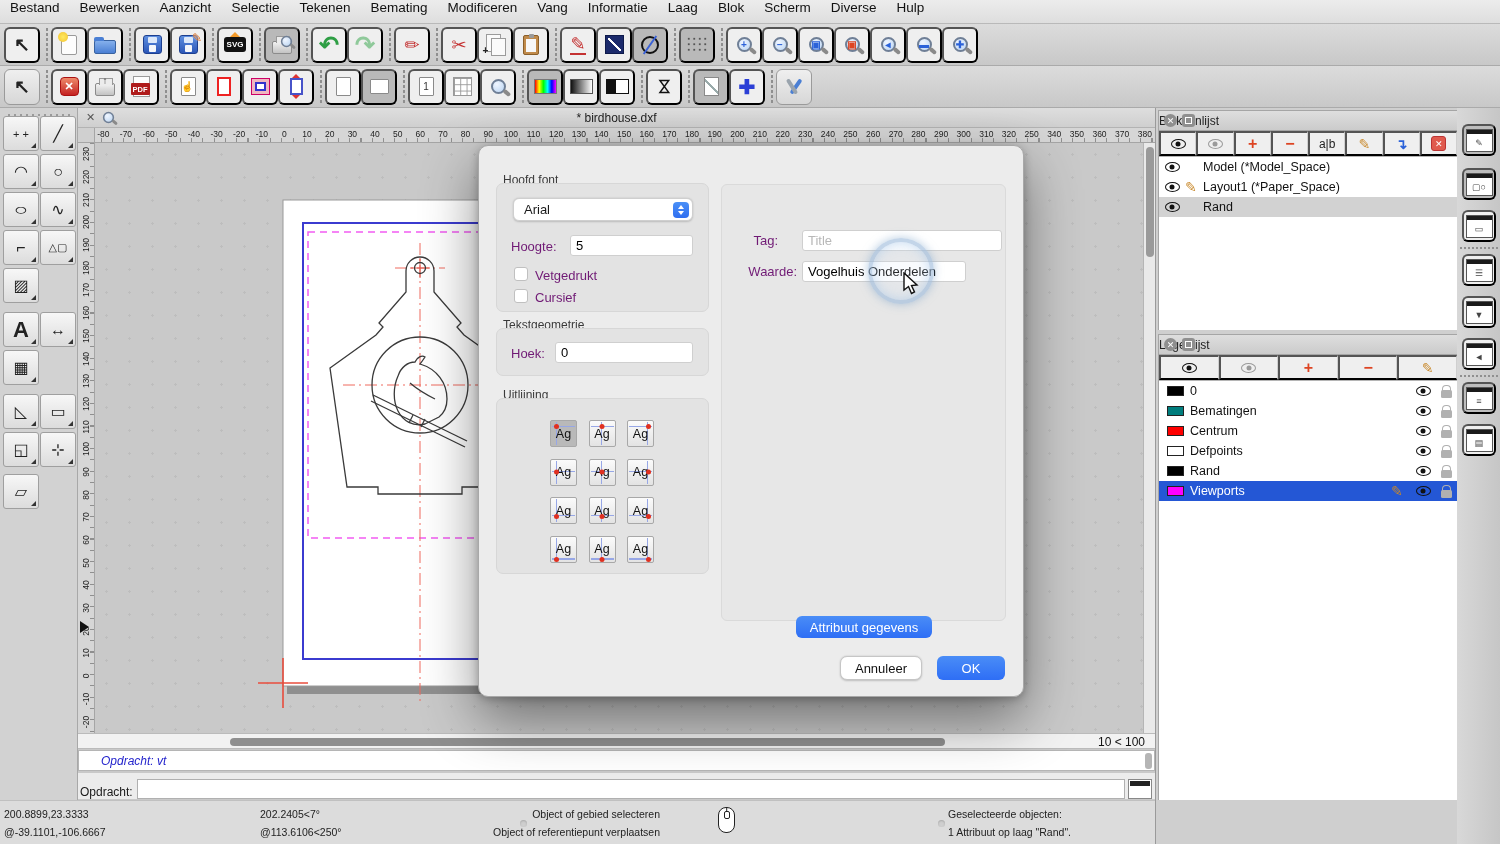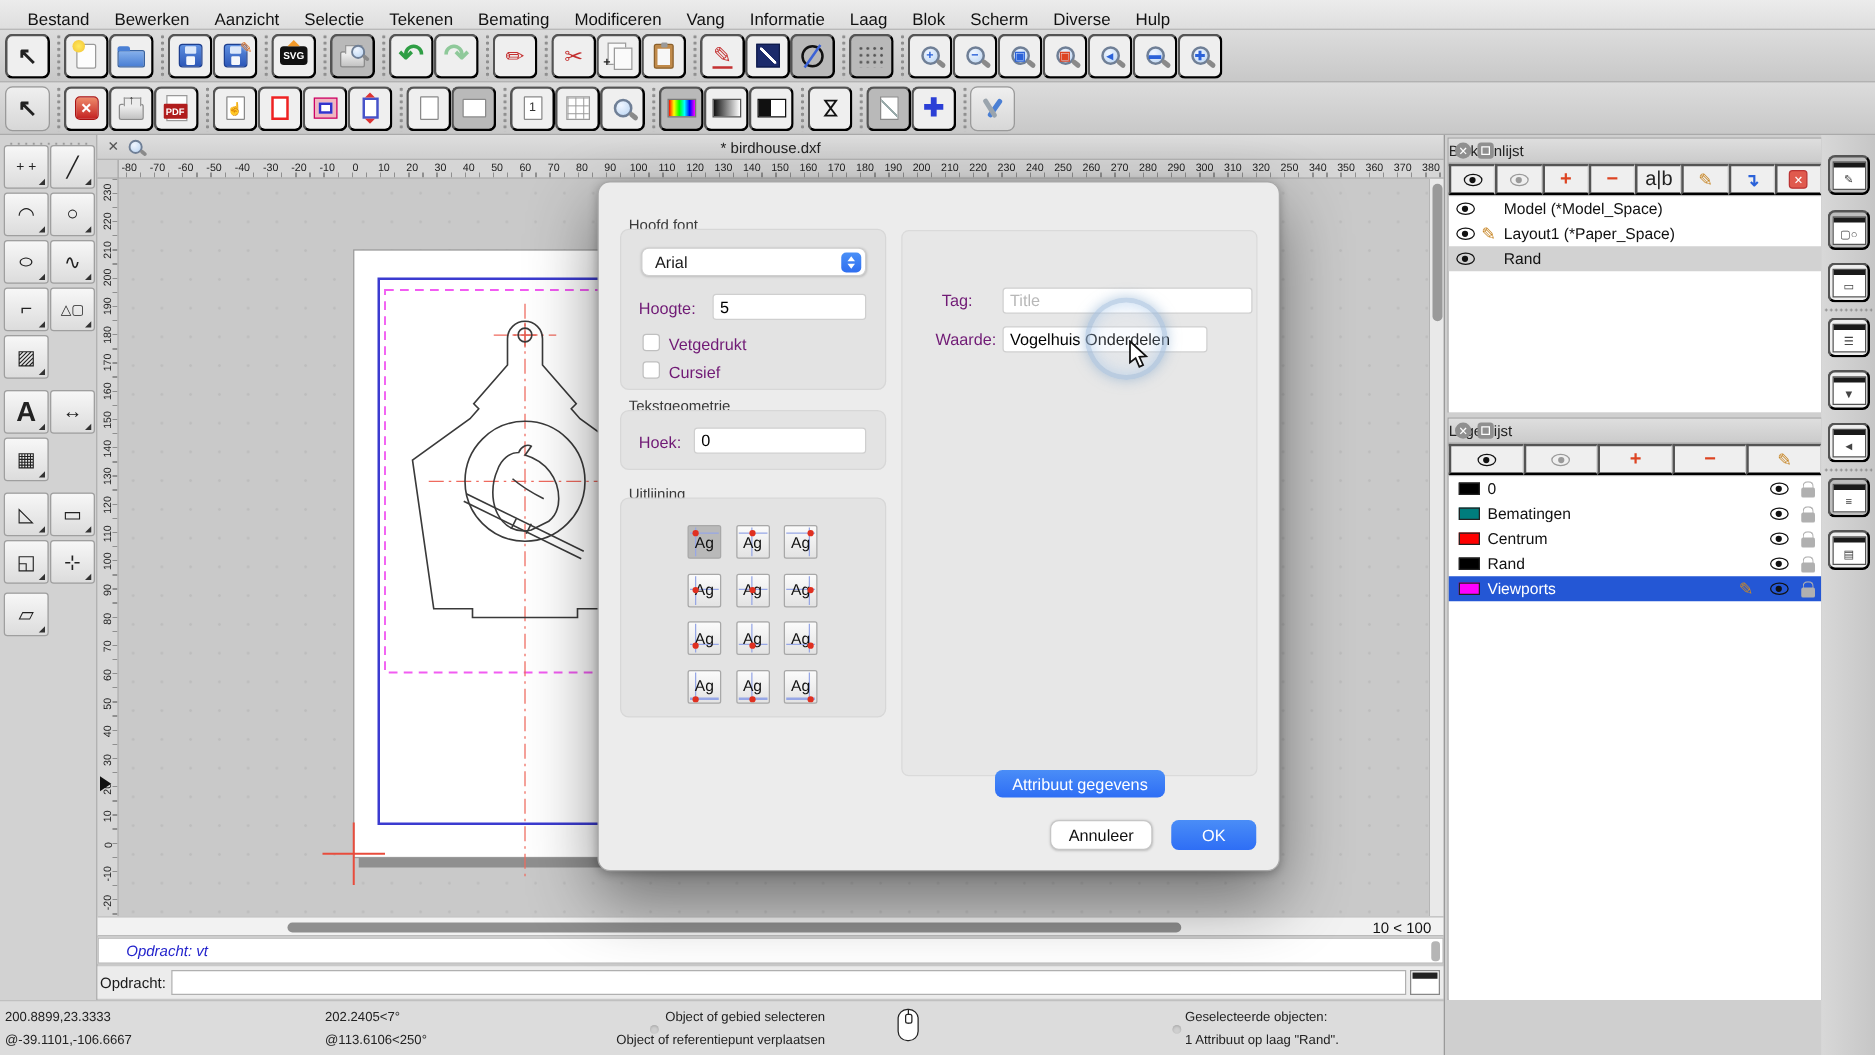--- a/index.html
+++ b/index.html
@@ -1,20 +1,20 @@
 <!DOCTYPE html>
 <html><head>
 <meta charset="utf-8">
 <style>
   *{margin:0;padding:0;box-sizing:border-box}
   html,body{width:1500px;height:844px;overflow:hidden}
   body{font-family:"Liberation Sans",sans-serif;background:#c9c9c9;position:relative;font-size:12px;color:#1a1a1a}
   .abs{position:absolute}
   
-  #menubar{left:0;top:0;width:1500px;height:24px;background:linear-gradient(#ececec,#dedede);border-bottom:1px solid #b9b9b9;display:flex;align-items:flex-end;padding-left:12px}
+  #menubar{left:0;top:0;width:1500px;height:24px;background:linear-gradient(#ececec,#dedede);border-bottom:1px solid #b9b9b9;display:flex;align-items:flex-start;padding-left:0}
   .mitem{font-size:13.5px;padding:0 10px;color:#111;cursor:default}
   
   .tbrow{left:0;width:1500px;height:42px;background:linear-gradient(#dcdcdc,#c8c8c8);border-bottom:1px solid #aaa;display:flex;align-items:center;padding-left:4px}
   #tb1{top:24px}#tb2{top:66px}
   .tbn{width:36px;height:36px;border-radius:6px;display:flex;align-items:center;justify-content:center;position:relative;flex:none}
   .tbn.on{background:#b9b9b9}
   .tbn.frame{border:1px solid #9a9a9a;background:linear-gradient(#efefef,#d7d7d7)}
   .sep{width:7px;height:36px;flex:none;background-image:radial-gradient(#8f8f8f 1px,transparent 1.2px);background-size:4px 5px;background-position:3px 0;background-repeat:repeat-y;margin:0 2px}
   .g{display:flex;align-items:center;justify-content:center}
   .green{color:#2e9e44;font-size:24px;font-weight:bold}
@@ -96,21 +96,21 @@
   #canvas{left:95px;top:143px;width:1048px;height:590px;background-color:#c9c9c9;background-image:radial-gradient(#bdbdbd 1px,transparent 1.2px);background-size:23px 23px;overflow:hidden}
   #vscroll{left:1143px;top:143px;width:12px;height:590px;background:#e9e9e9;border-left:1px solid #b5b5b5}
   #vscroll .th{position:absolute;left:2px;top:4px;width:8px;height:110px;background:#9a9a9a;border-radius:4px}
   #hscroll{left:78px;top:733px;width:1077px;height:16px;background:#f2f2f2;border-top:1px solid #bbb;border-bottom:1px solid #bbb}
   #hthumb{position:absolute;left:152px;top:4px;width:715px;height:8px;background:#8f8f8f;border-radius:4px}
   #gridlabel{position:absolute;right:10px;top:1px;font-size:12px;color:#111}
   
   #cmdhist{left:78px;top:750px;width:1077px;height:21px;background:#fff;border:1px solid #b5b5b5;display:flex;align-items:center;padding-left:22px}
   #cmdhist .txt{color:#2323cc;font-style:italic;font-size:12px}
   #cmdhist .vt{position:absolute;right:2px;top:2px;width:7px;height:16px;background:#b5b5b5;border-radius:3px}
-  #cmdrow{left:78px;top:773px;width:1077px;height:26px;background:#ececec;display:flex;align-items:center;padding-left:2px}
+  #cmdrow{left:78px;top:773px;width:1077px;height:26px;background:#ececec;display:flex;align-items:flex-end;padding-left:2px}
   #cmdrow label{font-size:12px;margin-right:4px}
   #cmdinput{flex:1;height:20px;border:1px solid #b0b0b0;background:#fff;font-size:12px;padding:0 4px;font-family:"Liberation Sans",sans-serif}
   .termbtn{width:24px;height:20px;margin:0 3px;background:#fff;border:1px solid #888;position:relative}
   .termbtn::before{content:"";position:absolute;top:1px;left:1px;right:1px;height:5px;background:#222}
   
   #statusbar{left:0;top:800px;width:1500px;height:44px;background:#dcdcdc;border-top:1px solid #c0c0c0;font-size:10.5px;color:#222}
   .st2{line-height:1.7}
   .sdot{width:7px;height:7px;border-radius:50%;background:#cfcfcf;box-shadow:inset 0 1px 2px #aaa}
   .mouse{width:17px;height:26px;border:1.6px solid #222;border-radius:8px;position:relative;background:#fff}
   .mouse::before{content:"";position:absolute;left:50%;top:0;width:1.6px;height:11px;background:#222;transform:translateX(-50%)}
@@ -131,21 +131,21 @@
   .prow.selected-blue{background:#2457d5;color:#fff}
   .prow .name{flex:1;white-space:nowrap;overflow:hidden}
   .eye{width:15px;height:10px;border:1.7px solid #111;border-radius:50%;position:relative;flex:none}
   .eye::after{content:"";position:absolute;left:50%;top:50%;transform:translate(-50%,-50%);width:5px;height:5px;background:#111;border-radius:50%}
   .eye.grey{border-color:#9a9a9a}.eye.grey::after{background:#9a9a9a}
   .lock{width:11px;height:8px;background:#b0b0b0;border-radius:1.5px;position:relative;flex:none;margin-top:5px}
   .lock::before{content:"";position:absolute;top:-5px;left:1.6px;width:7px;height:6px;border:1.6px solid #b0b0b0;border-bottom:none;border-radius:4px 4px 0 0}
   .sw{width:17px;height:10px;border:1px solid #222;flex:none;margin:0 6px 0 8px}
   .pencil{color:#c8882a;font-size:14px;line-height:1}
   .redtxt{color:#d42;font-weight:bold;font-size:16px}
-  .ab{font-size:16px;color:#222}
+  .ab{font-size:12px;color:#222}
   .insarrow{color:#2b62d9;font-size:14px;font-weight:bold}
   .xsq{width:15px;height:15px;background:#e05a4e;border:1px solid #b33;border-radius:3px;color:#fff;font-size:9px;display:flex;align-items:center;justify-content:center}
   
   #strip{left:1457px;top:108px;width:43px;height:736px;background:linear-gradient(90deg,#d8d8d8,#c6c6c6)}
   .dockbn{position:absolute;left:5px;width:34px;height:32px;border-radius:6px;display:flex;align-items:center;justify-content:center}
   .dockbn.on{background:#bdbdbd}
   .wico{width:27px;height:23px;background:#fff;border:1px solid #555;position:relative}
   .wico::before{content:"";position:absolute;top:0;left:0;right:0;height:4px;background:#1a1a1a}
   .wico .wg{position:absolute;left:0;right:0;top:5px;bottom:0;display:flex;align-items:center;justify-content:center;font-size:9px;color:#444}
   .stripsep{position:absolute;left:2px;width:39px;height:4px;background-image:radial-gradient(#8f8f8f .8px,transparent 1px);background-size:4px 4px;background-repeat:repeat-x}
@@ -770,20 +770,31 @@
           <span class="name">Centrum</span>
           <span class="pencil" style="width:20px"></span>
           <span style="width:24px;display:flex;justify-content:center">
             <span class="eye"></span>
           </span>
           <span style="width:22px;display:flex;justify-content:center">
             <span class="lock"></span>
           </span>
         </div>
 
+        <div class="prow">
+          <span class="sw" style="background: rgb(255, 255, 255);"></span>
+          <span class="name">Defpoints</span>
+          <span class="pencil" style="width:20px"></span>
+          <span style="width:24px;display:flex;justify-content:center">
+            <span class="eye"></span>
+          </span>
+          <span style="width:22px;display:flex;justify-content:center">
+            <span class="lock"></span>
+          </span>
+        </div>
 
         <div class="prow">
           <span class="sw" style="background: rgb(0, 0, 0);"></span>
           <span class="name">Rand</span>
           <span class="pencil" style="width:20px"></span>
           <span style="width:24px;display:flex;justify-content:center">
             <span class="eye"></span>
           </span>
           <span style="width:22px;display:flex;justify-content:center">
             <span class="lock"></span>

